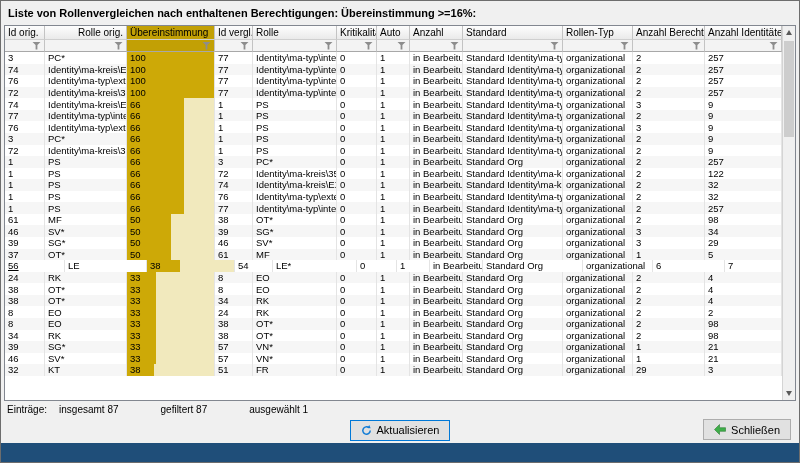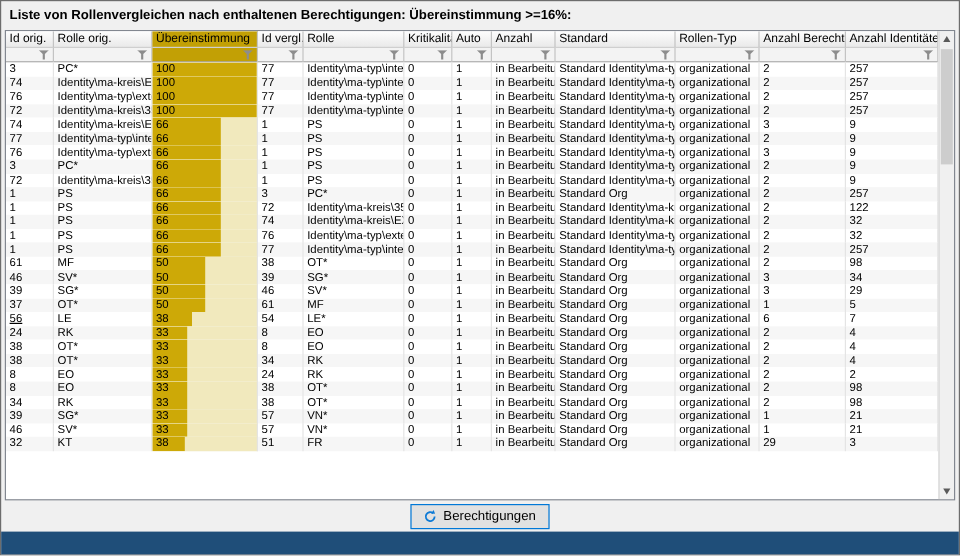--- a/index.html
+++ b/index.html
@@ -88,21 +88,21 @@
 
 
   <div class="subtitle">Liste von Rollenvergleichen nach enthaltenen Berechtigungen: Übereinstimmung &gt;=16%:</div>
 
   <div class="grid-wrap">
     <div class="grid">
       <div class="hdr-row" id="hdr-row">
           <div class="hdr-cell" style="width: 40px;">
             <span class="hdr-label">Id orig.</span>
           </div>
-          <div class="hdr-cell" style="width: 82px;">
+          <div class="hdr-cell" style="width: 82px; justify-content: flex-end;">
             <span class="hdr-label">Rolle orig.</span>
           </div>
           <div class="hdr-cell gold" style="width: 88px;">
             <span class="hdr-label">Übereinstimmung</span>
           </div>
           <div class="hdr-cell" style="width: 38px;">
             <span class="hdr-label">Id vergl.</span>
           </div>
           <div class="hdr-cell" style="width: 84px;">
             <span class="hdr-label">Rolle</span>
@@ -468,21 +468,21 @@
             <div class="cell" style="width: 84px;">MF</div>
             <div class="cell" style="width: 40px;">0</div>
             <div class="cell" style="width: 33px;">1</div>
             <div class="cell" style="width: 53px;">in Bearbeitung</div>
             <div class="cell" style="width: 100px;">Standard Org</div>
             <div class="cell" style="width: 70px;">organizational</div>
             <div class="cell" style="width: 72px;">1</div>
             <div class="cell flex">5</div>
           </div>
           <div class="row even">
-            <div class="cell" style="width: 40px; text-decoration: underline;">56</div>
+            <div class="cell" style="width: 60px; text-decoration: underline;">56</div>
             <div class="cell" style="width: 82px;">LE</div>
             <div class="cell match" style="width: 88px;">
               <div class="bar" style="width: 38%;"></div>
               <span class="bar-text">38</span>
             </div>
             <div class="cell" style="width: 38px;">54</div>
             <div class="cell" style="width: 84px;">LE*</div>
             <div class="cell" style="width: 40px;">0</div>
             <div class="cell" style="width: 33px;">1</div>
             <div class="cell" style="width: 53px;">in Bearbeitung</div>
@@ -652,27 +652,41 @@
       </div>
       <div class="scroll-track">
         <div class="scroll-thumb"></div>
       </div>
       <div class="scroll-btn">
         <span class="tri down"></span>
       </div>
     </div>
   </div>
 
+  <div class="statusbar">
+    <span class="lbl">Einträge:</span>
+    <span class="val">insgesamt 87</span>
+    <span class="val">gefiltert 87</span>
+    <span class="val">ausgewählt 1</span>
+  </div>
 
   <div class="footer">
     <button class="btn primary">
       <span style="display:inline-flex;">
         <svg width="11" height="11" viewBox="0 0 11 11">
           <path d="M9.2 5.5a3.7 3.7 0 1 1-1.2-2.7" fill="none" stroke="#0f7bd6" stroke-width="1.5"></path>
           <path d="M8.3 0.1 L9.6 3.2 L6.3 2.9 Z" fill="#0f7bd6"></path>
         </svg>
       </span>
-      <span>Berechtigungen</span>
+      <span>Aktualisieren</span>
+    </button>
+    <button class="btn btn-close-pos">
+      <span style="display:inline-flex;">
+        <svg width="12" height="11" viewBox="0 0 12 11">
+          <path d="M5.5 0.5 L0.5 5.5 L5.5 10.5 L5.5 7.3 L11.5 7.3 L11.5 3.7 L5.5 3.7 Z" fill="#3fae49" stroke="#2c7d34" stroke-width="0.6"></path>
+        </svg>
+      </span>
+      <span>Schließen</span>
     </button>
   </div>
 
   <div class="bottomstrip"></div>
 </div>
 
 </body></html>

